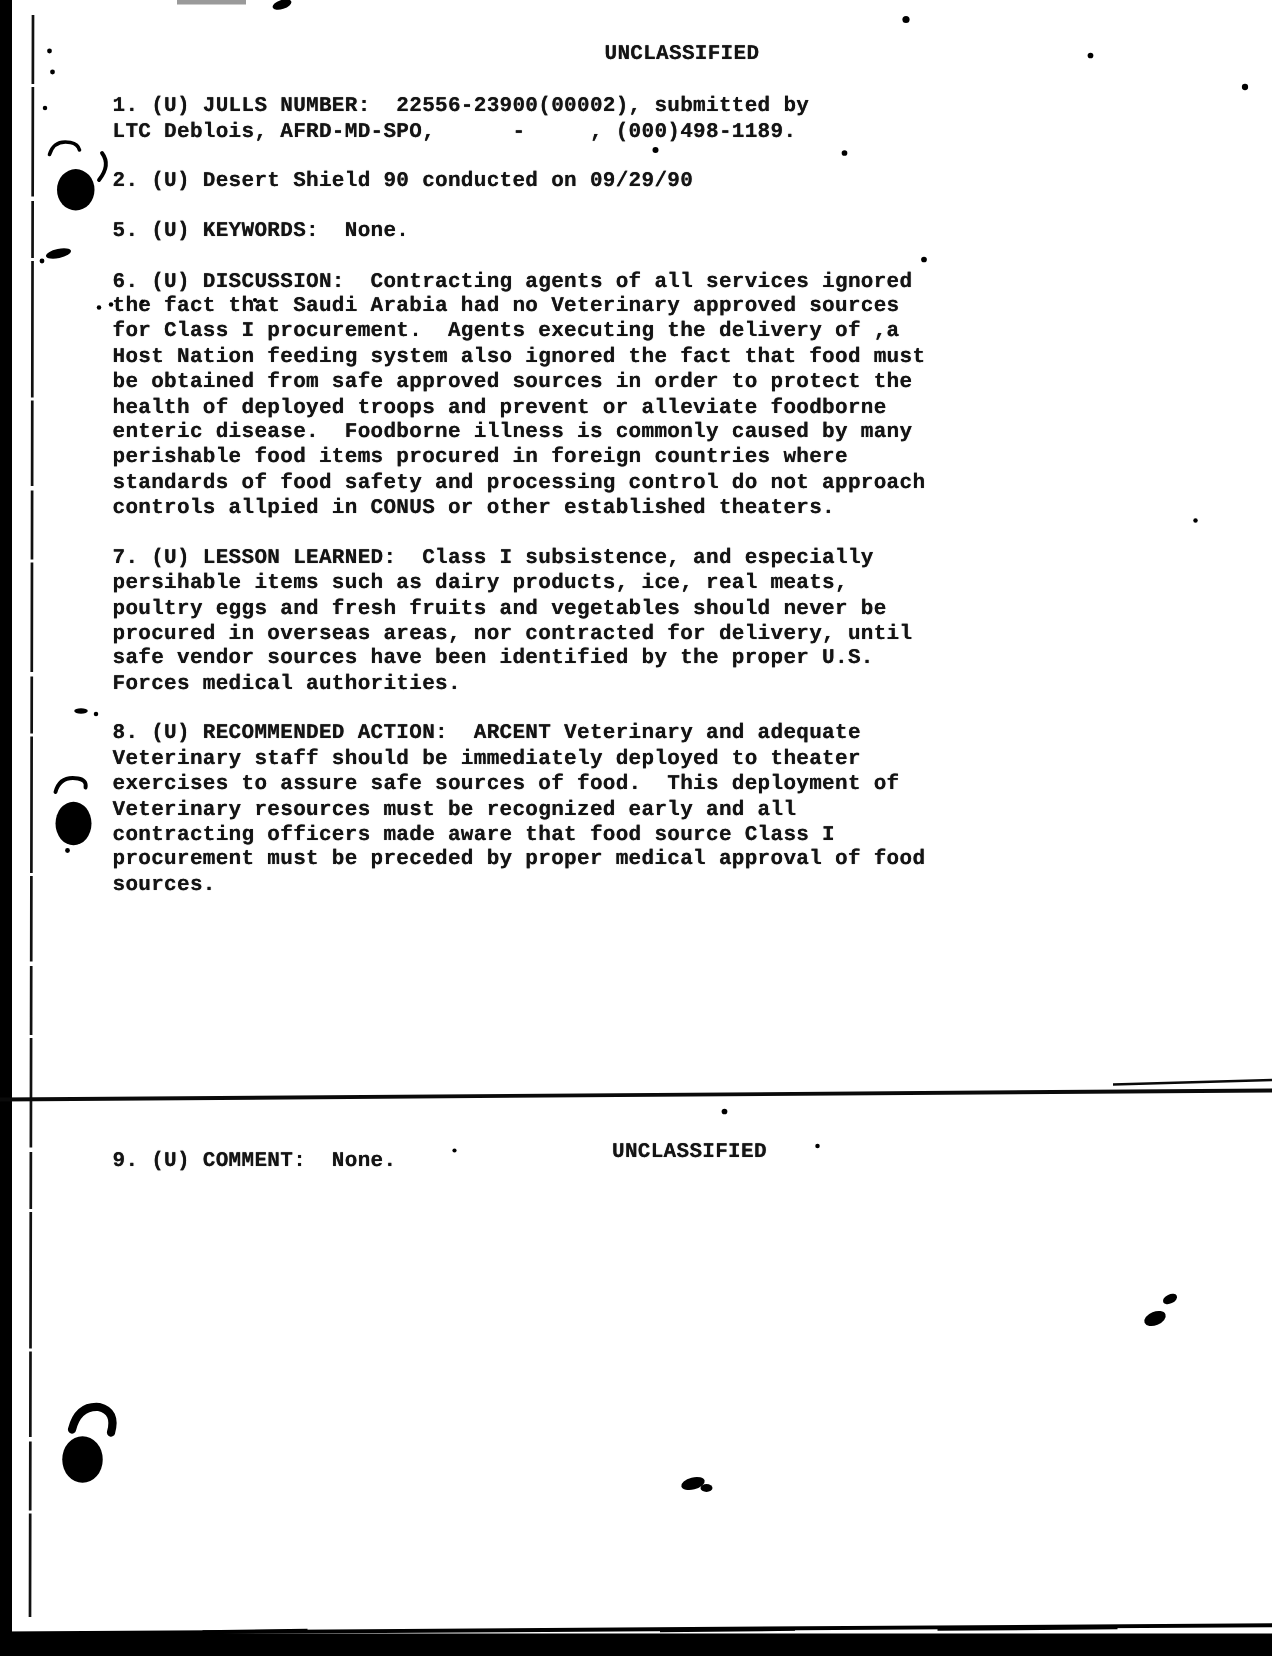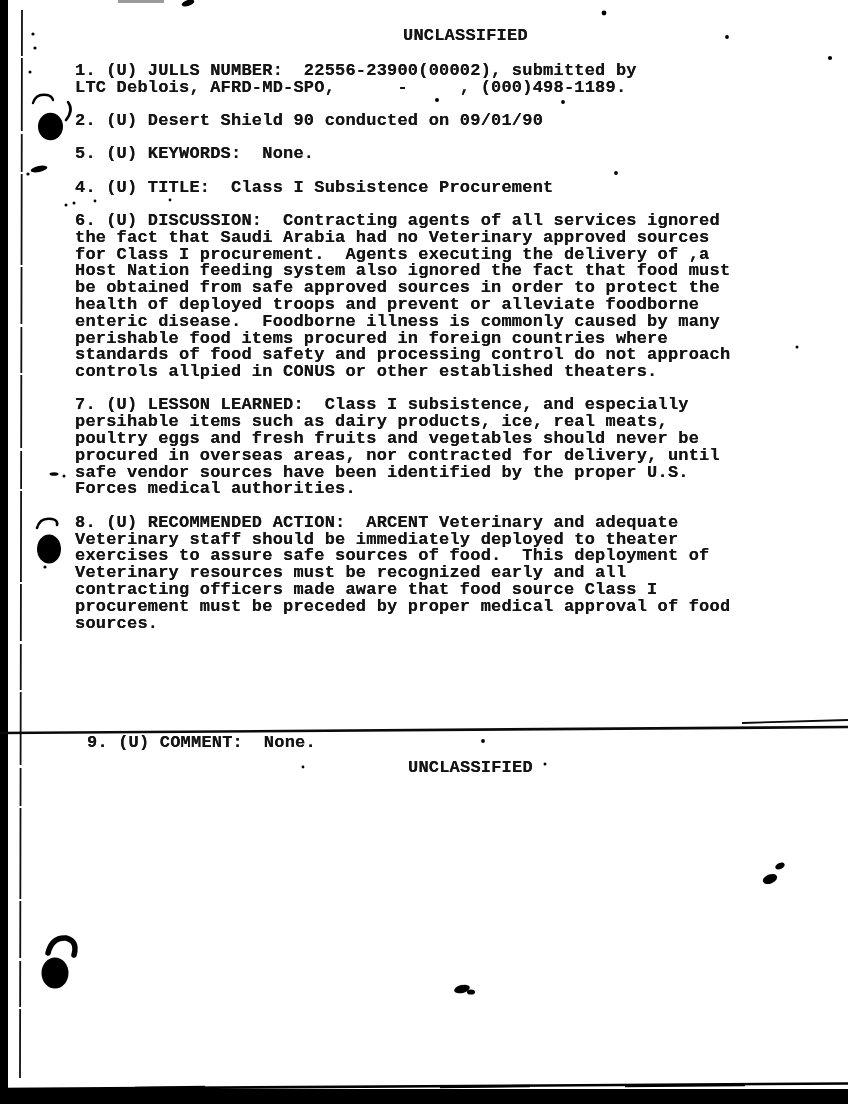--- a/index.html
+++ b/index.html
@@ -6,21 +6,21 @@
   body {
     width: 848px; height: 1104px;
     position: relative;
     background: #ffffff;
     overflow: hidden;
     font-family: "Liberation Mono", "DejaVu Sans Mono", monospace;
   }
   .tw {
     font-family: "Liberation Mono", "DejaVu Sans Mono", monospace;
     font-weight: bold;
-    font-size: 17px;
+    font-size: 14px;
     line-height: 16.8px;
     letter-spacing: 0.2px;
     color: #141414;
     white-space: pre;
     text-shadow: 0 0 0.45px rgba(10,10,10,0.85);
   }
   .abs { position: absolute; }
   #doc-body { position: absolute; left: 75px; top: 63px; width: 740px; }
   #doc-body .para { margin: 0 0 16.5px 0; }
   #doc-body .para.first { }
@@ -31,23 +31,22 @@
   }
 </style>
 </head>
 <body>
 
 <div class="tw abs" style="left:403px; top:28px;">UNCLASSIFIED</div>
 
 <div id="doc-body">
   <div class="tw para first">1. (U) JULLS NUMBER:  22556-23900(00002), submitted by
 LTC Deblois, AFRD-MD-SPO,      -     , (000)498-1189.</div>
-  <div class="tw para">2. (U) Desert Shield 90 conducted on 09/01/90</div>
+  <div class="tw para">2. (U) Desert Shield 90 conducted on 09/29/90</div>
   <div class="tw para">5. (U) KEYWORDS:  None.</div>
-  <div class="tw para">4. (U) TITLE:  Class I Subsistence Procurement</div>
   <div class="tw para">6. (U) DISCUSSION:  Contracting agents of all services ignored
 the fact that Saudi Arabia had no Veterinary approved sources
 for Class I procurement.  Agents executing the delivery of ,a
 Host Nation feeding system also ignored the fact that food must
 be obtained from safe approved sources in order to protect the
 health of deployed troops and prevent or alleviate foodborne
 enteric disease.  Foodborne illness is commonly caused by many
 perishable food items procured in foreign countries where
 standards of food safety and processing control do not approach
 controls allpied in CONUS or other established theaters.</div>
@@ -59,21 +58,21 @@
 Forces medical authorities.</div>
   <div class="tw para">8. (U) RECOMMENDED ACTION:  ARCENT Veterinary and adequate
 Veterinary staff should be immediately deployed to theater
 exercises to assure safe sources of food.  This deployment of
 Veterinary resources must be recognized early and all
 contracting officers made aware that food source Class I
 procurement must be preceded by proper medical approval of food
 sources.</div>
 </div>
 
-<div class="tw abs" style="left:75px; top:735px;margin-left:12px;">9. (U) COMMENT:  None.</div>
+<div class="tw abs" style="left:75px; top:766px;">9. (U) COMMENT:  None.</div>
 
 <div class="tw abs" style="left:408px; top:760px;">UNCLASSIFIED</div>
 
 <svg id="artifact-overlay" viewBox="0 0 848 1104" xmlns="http://www.w3.org/2000/svg">
 
   <rect x="0" y="0" width="8" height="1104" fill="#000"></rect>
 
   <line x1="22" y1="10" x2="20" y2="1078" stroke="#111" stroke-width="1.8" stroke-dasharray="46 2 73 3 38 2 91 2 57 3"></line>
 
   <line x1="0" y1="1089" x2="848" y2="1083.5" stroke="#000" stroke-width="2.6"></line>

